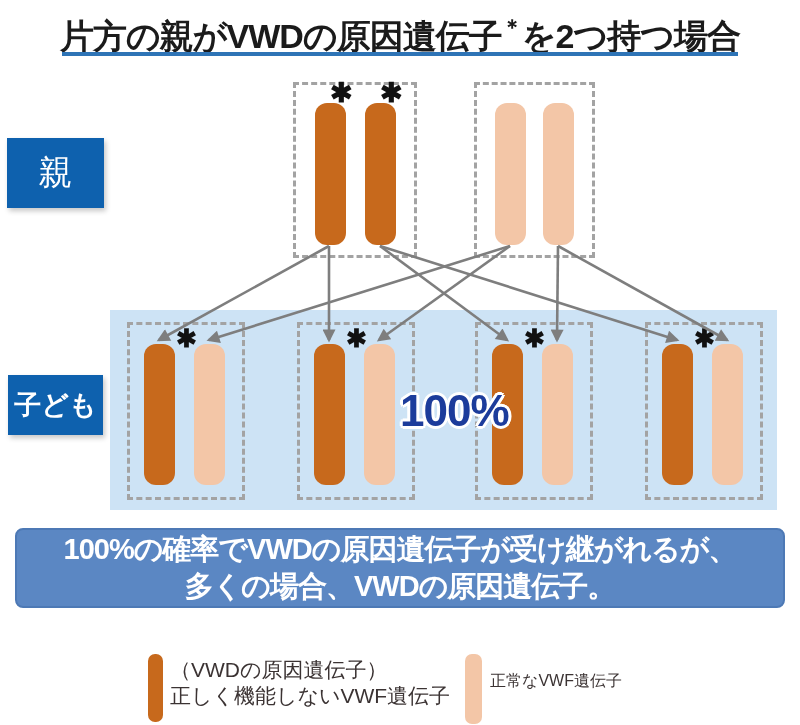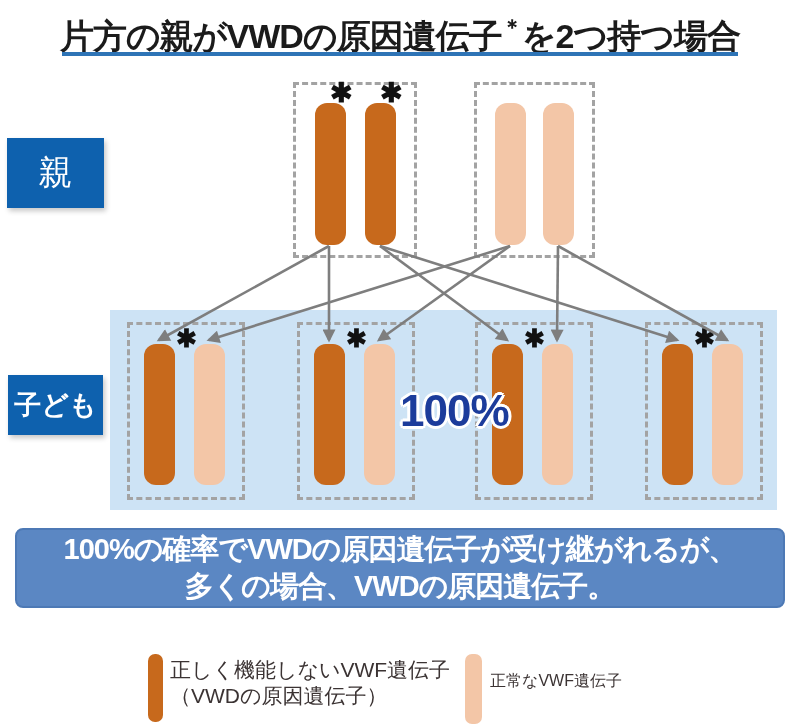--- a/index.html
+++ b/index.html
@@ -146,19 +146,19 @@
 
   <div class="probability">100%</div>
 
   <div class="banner">
     <div>100%の確率でVWDの原因遺伝子が受け継がれるが、</div>
     <div>多くの場合、VWDの原因遺伝子。</div>
   </div>
 
   <span class="legend-swatch defective"></span>
   <div class="legend-text t1">
+    <div>（VWDの原因遺伝子）</div>
     <div>正しく機能しないVWF遺伝子</div>
-    <div>（VWDの原因遺伝子）</div>
   </div>
   <span class="legend-swatch normal"></span>
   <div class="legend-text t2">正常なVWF遺伝子</div>
 
 </div>
 
 </body></html>

